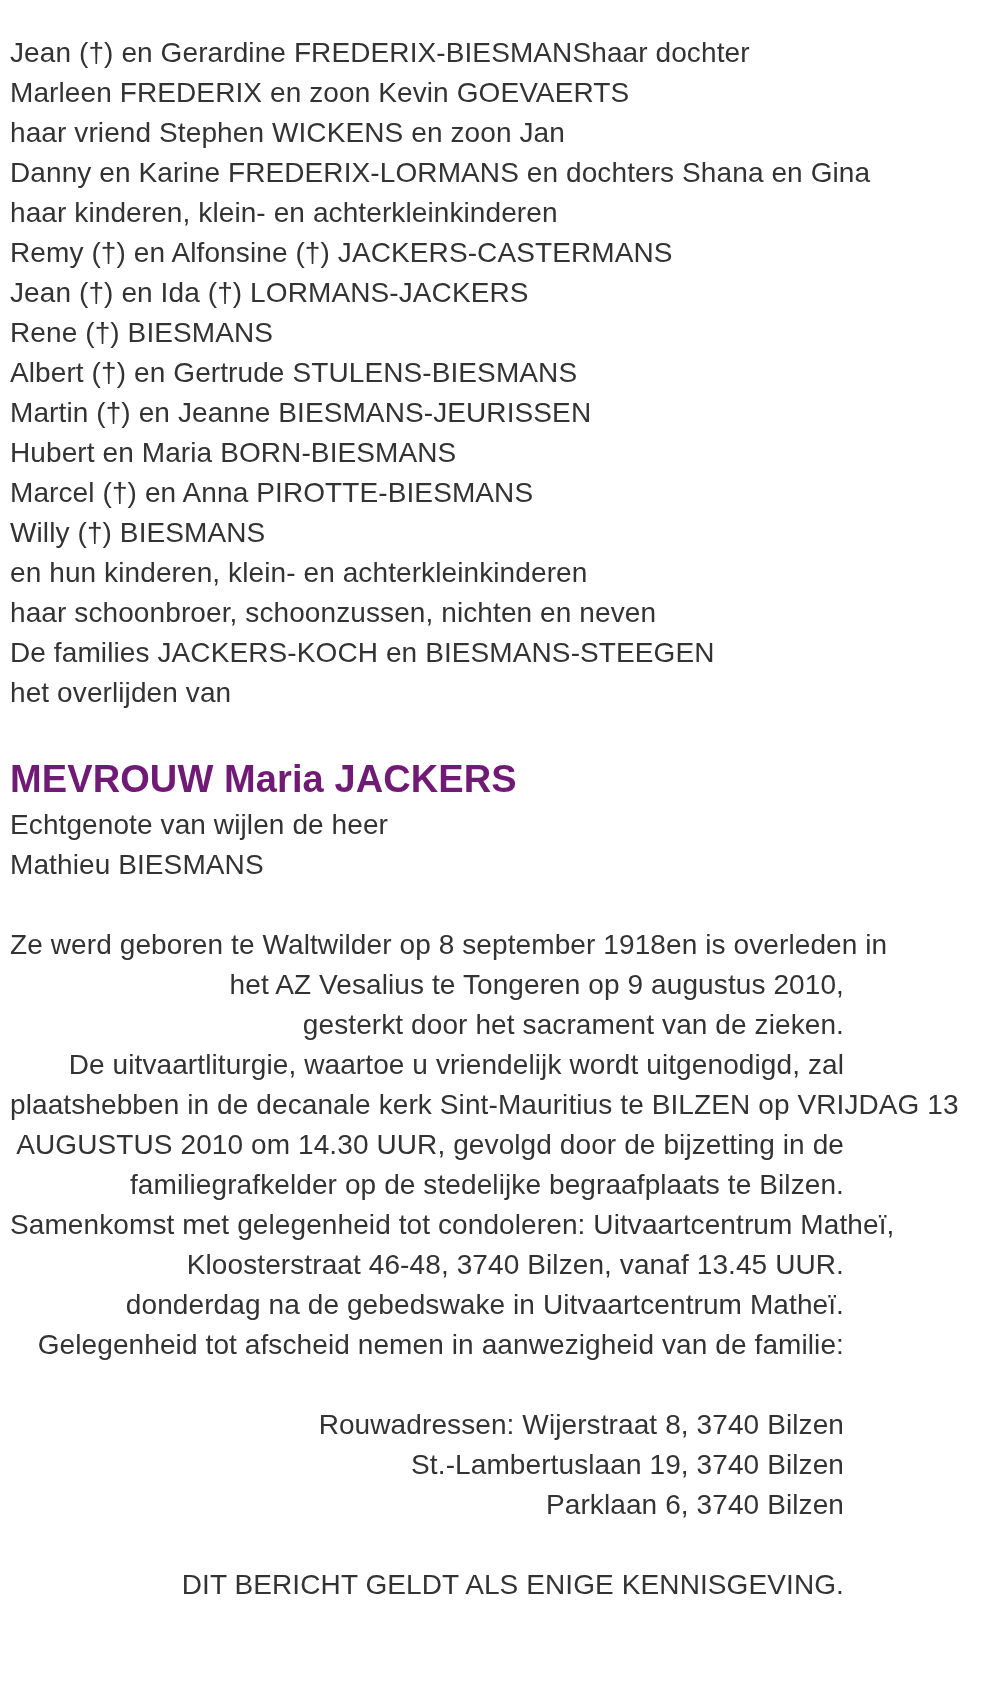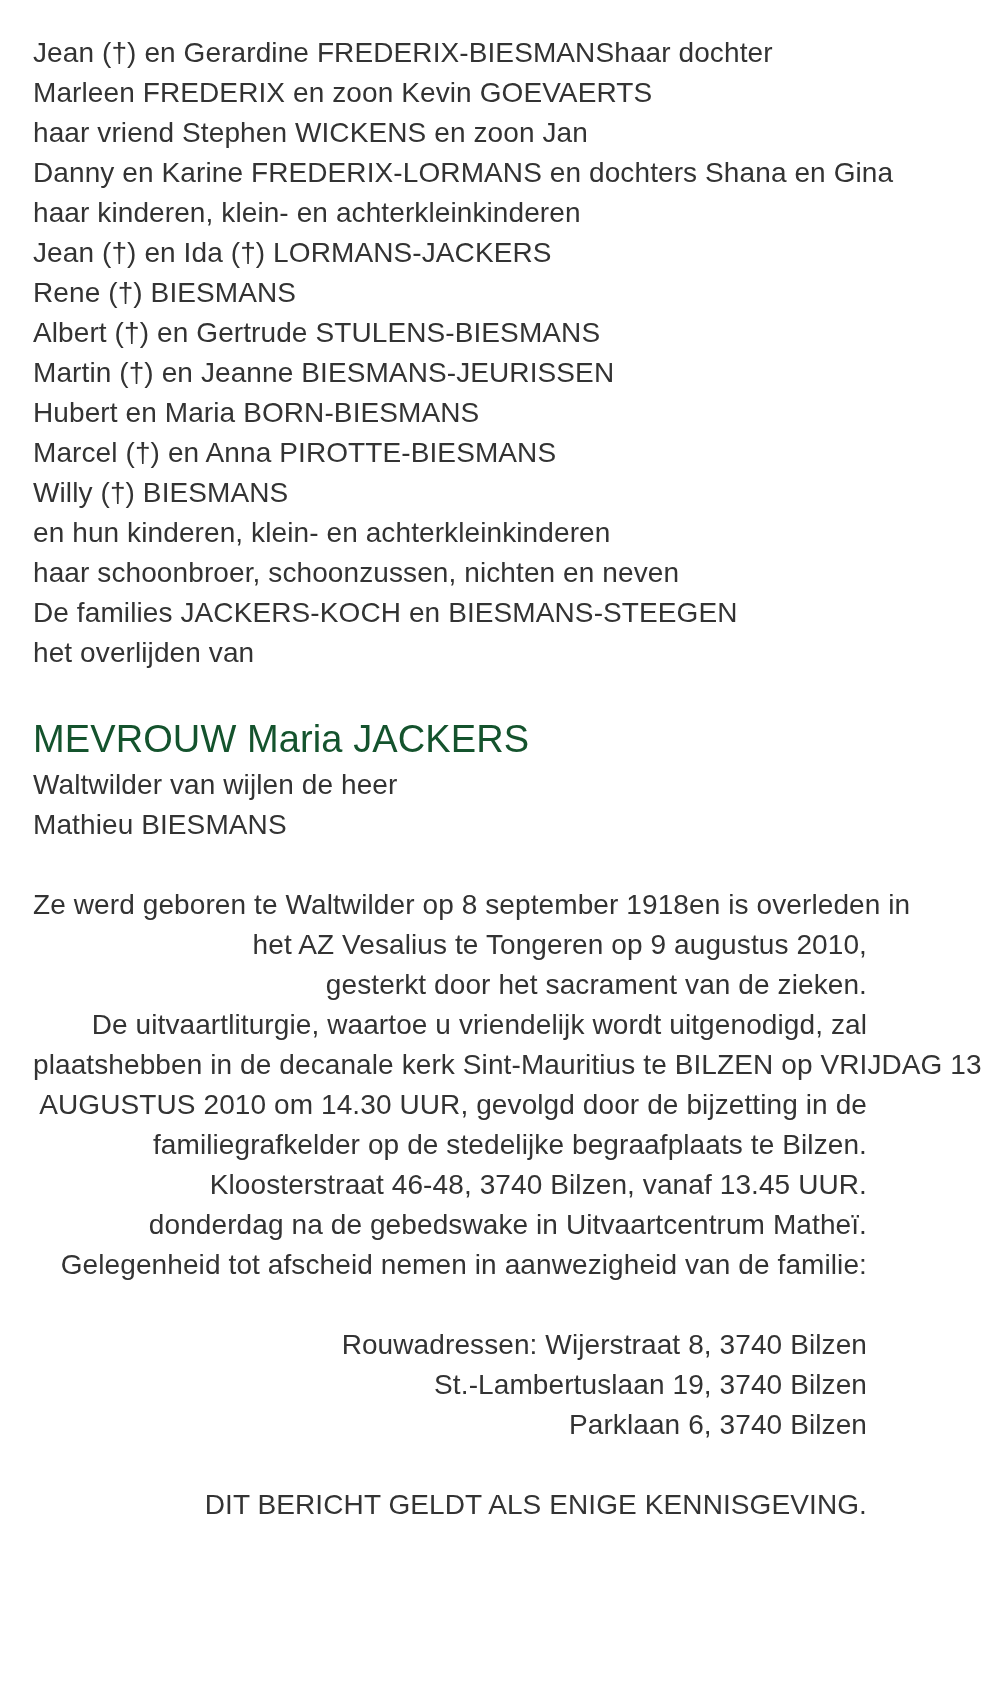--- a/index.html
+++ b/index.html
@@ -10,77 +10,78 @@
   .page {
     width: 856px;
     min-height: 1694px;
     box-sizing: border-box;
     padding: 33px 12px 0 10px;
     font-family: "Liberation Sans", sans-serif;
     font-size: 28px;
     line-height: 40px;
     color: #333333;
     letter-spacing: 0.1px;
-    margin-left: 23px;
   }
   .line {
     white-space: nowrap;
   }
   .deceased-name {
     margin: 40px 0 0 0;
     font-size: 38px;
     line-height: 52px;
-    font-weight: normal;
-    color: #14532d;
+    font-weight: bold;
+    color: #701a75;
   }
   .details-block,
   .addresses-block,
   .closing-block {
     margin-top: 40px;
     text-align: right;
   }
 </style>
 </head>
 <body style="background: rgb(255, 255, 255);">
 
 <div class="page" style="color: rgb(51, 51, 51);">
 
   <div class="intro-block">
     <div class="line">Jean (†) en Gerardine FREDERIX-BIESMANShaar dochter</div>
     <div class="line">Marleen FREDERIX en zoon Kevin GOEVAERTS</div>
     <div class="line">haar vriend Stephen WICKENS en zoon Jan</div>
     <div class="line">Danny en Karine FREDERIX-LORMANS en dochters Shana en Gina</div>
     <div class="line">haar kinderen, klein- en achterkleinkinderen</div>
+    <div class="line">Remy (†) en Alfonsine (†) JACKERS-CASTERMANS</div>
     <div class="line">Jean (†) en Ida (†) LORMANS-JACKERS</div>
     <div class="line">Rene (†) BIESMANS</div>
     <div class="line">Albert (†) en Gertrude STULENS-BIESMANS</div>
     <div class="line">Martin (†) en Jeanne BIESMANS-JEURISSEN</div>
     <div class="line">Hubert en Maria BORN-BIESMANS</div>
     <div class="line">Marcel (†) en Anna PIROTTE-BIESMANS</div>
     <div class="line">Willy (†) BIESMANS</div>
     <div class="line">en hun kinderen, klein- en achterkleinkinderen</div>
     <div class="line">haar schoonbroer, schoonzussen, nichten en neven</div>
     <div class="line">De families JACKERS-KOCH en BIESMANS-STEEGEN</div>
     <div class="line">het overlijden van</div>
   </div>
 
   <div>
     <h1 class="deceased-name line">MEVROUW Maria JACKERS</h1>
-    <div class="line">Waltwilder van wijlen de heer</div>
+    <div class="line">Echtgenote van wijlen de heer</div>
     <div class="line">Mathieu BIESMANS</div>
   </div>
 
   <div class="details-block">
     <div class="line">Ze werd geboren te Waltwilder op 8 september 1918en is overleden in</div>
     <div class="line">het AZ Vesalius te Tongeren op 9 augustus 2010,</div>
     <div class="line">gesterkt door het sacrament van de zieken.</div>
     <div class="line">De uitvaartliturgie, waartoe u vriendelijk wordt uitgenodigd, zal</div>
     <div class="line">plaatshebben in de decanale kerk Sint-Mauritius te BILZEN op VRIJDAG 13</div>
     <div class="line">AUGUSTUS 2010 om 14.30 UUR, gevolgd door de bijzetting in de</div>
     <div class="line">familiegrafkelder op de stedelijke begraafplaats te Bilzen.</div>
+    <div class="line">Samenkomst met gelegenheid tot condoleren: Uitvaartcentrum Matheï,</div>
     <div class="line">Kloosterstraat 46-48, 3740 Bilzen, vanaf 13.45 UUR.</div>
     <div class="line">donderdag na de gebedswake in Uitvaartcentrum Matheï.</div>
     <div class="line">Gelegenheid tot afscheid nemen in aanwezigheid van de familie:</div>
   </div>
 
   <div class="addresses-block">
     <div class="line">Rouwadressen: Wijerstraat 8, 3740 Bilzen</div>
     <div class="line">St.-Lambertuslaan 19, 3740 Bilzen</div>
     <div class="line">Parklaan 6, 3740 Bilzen</div>
   </div>

